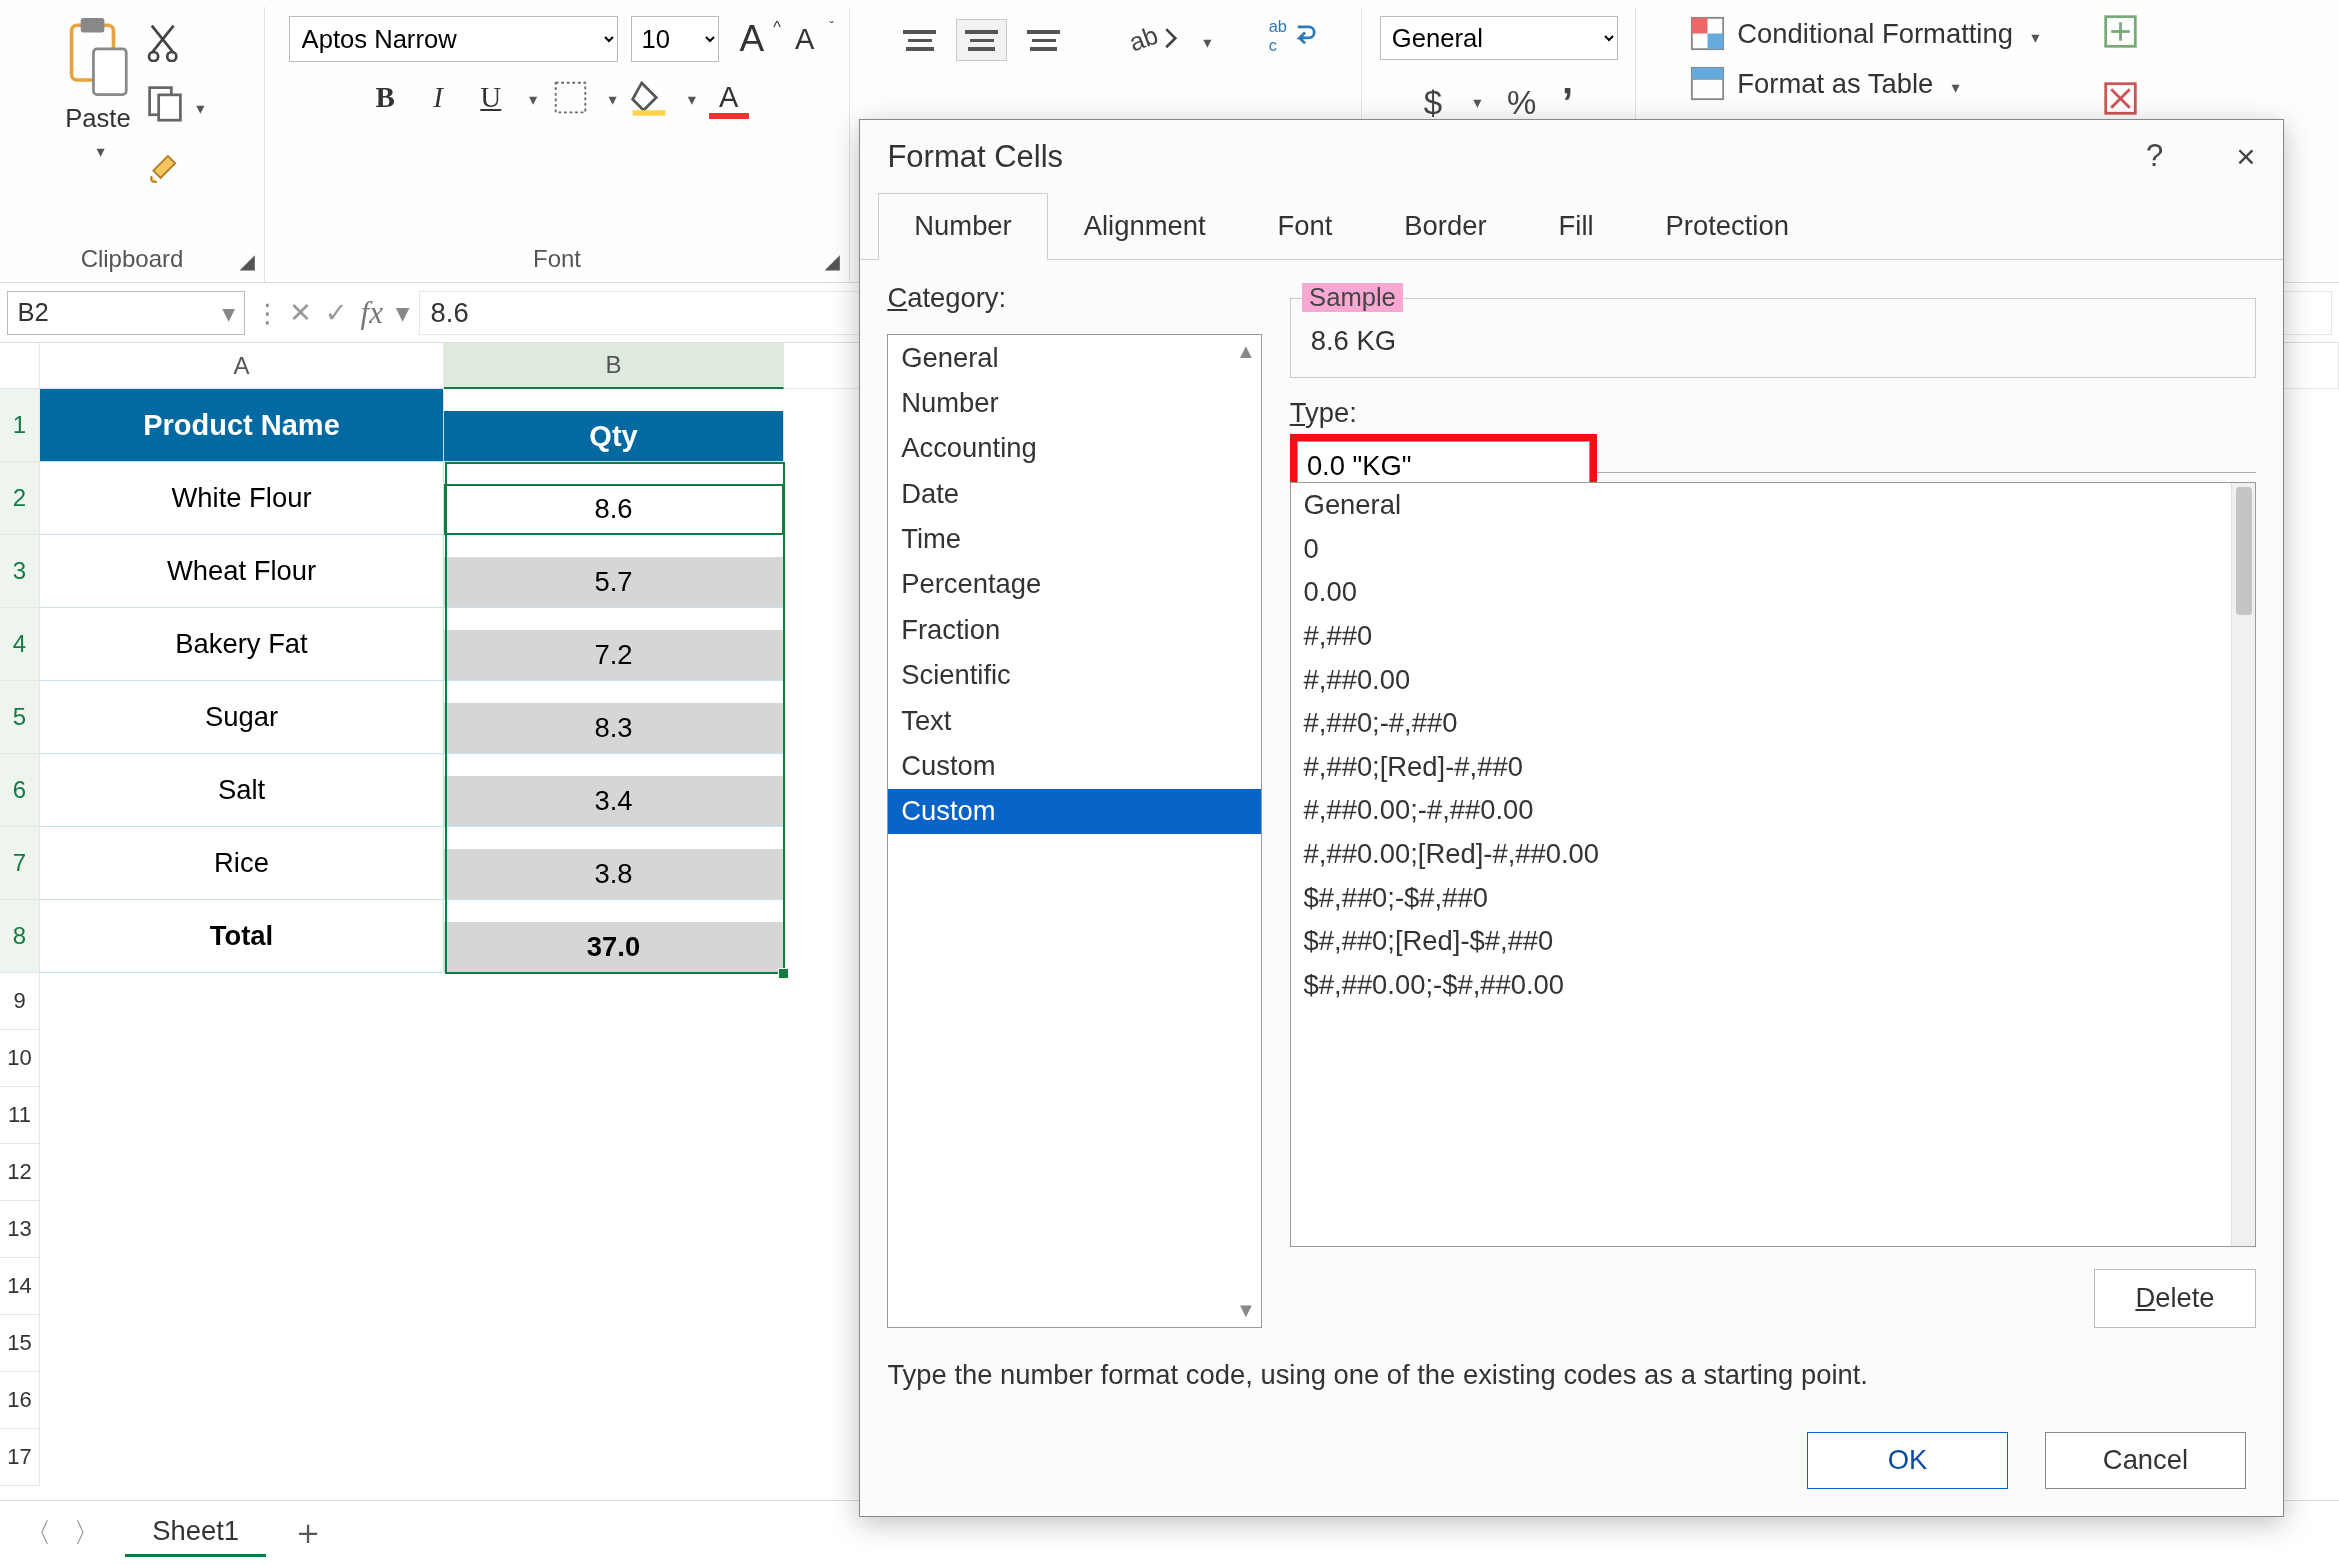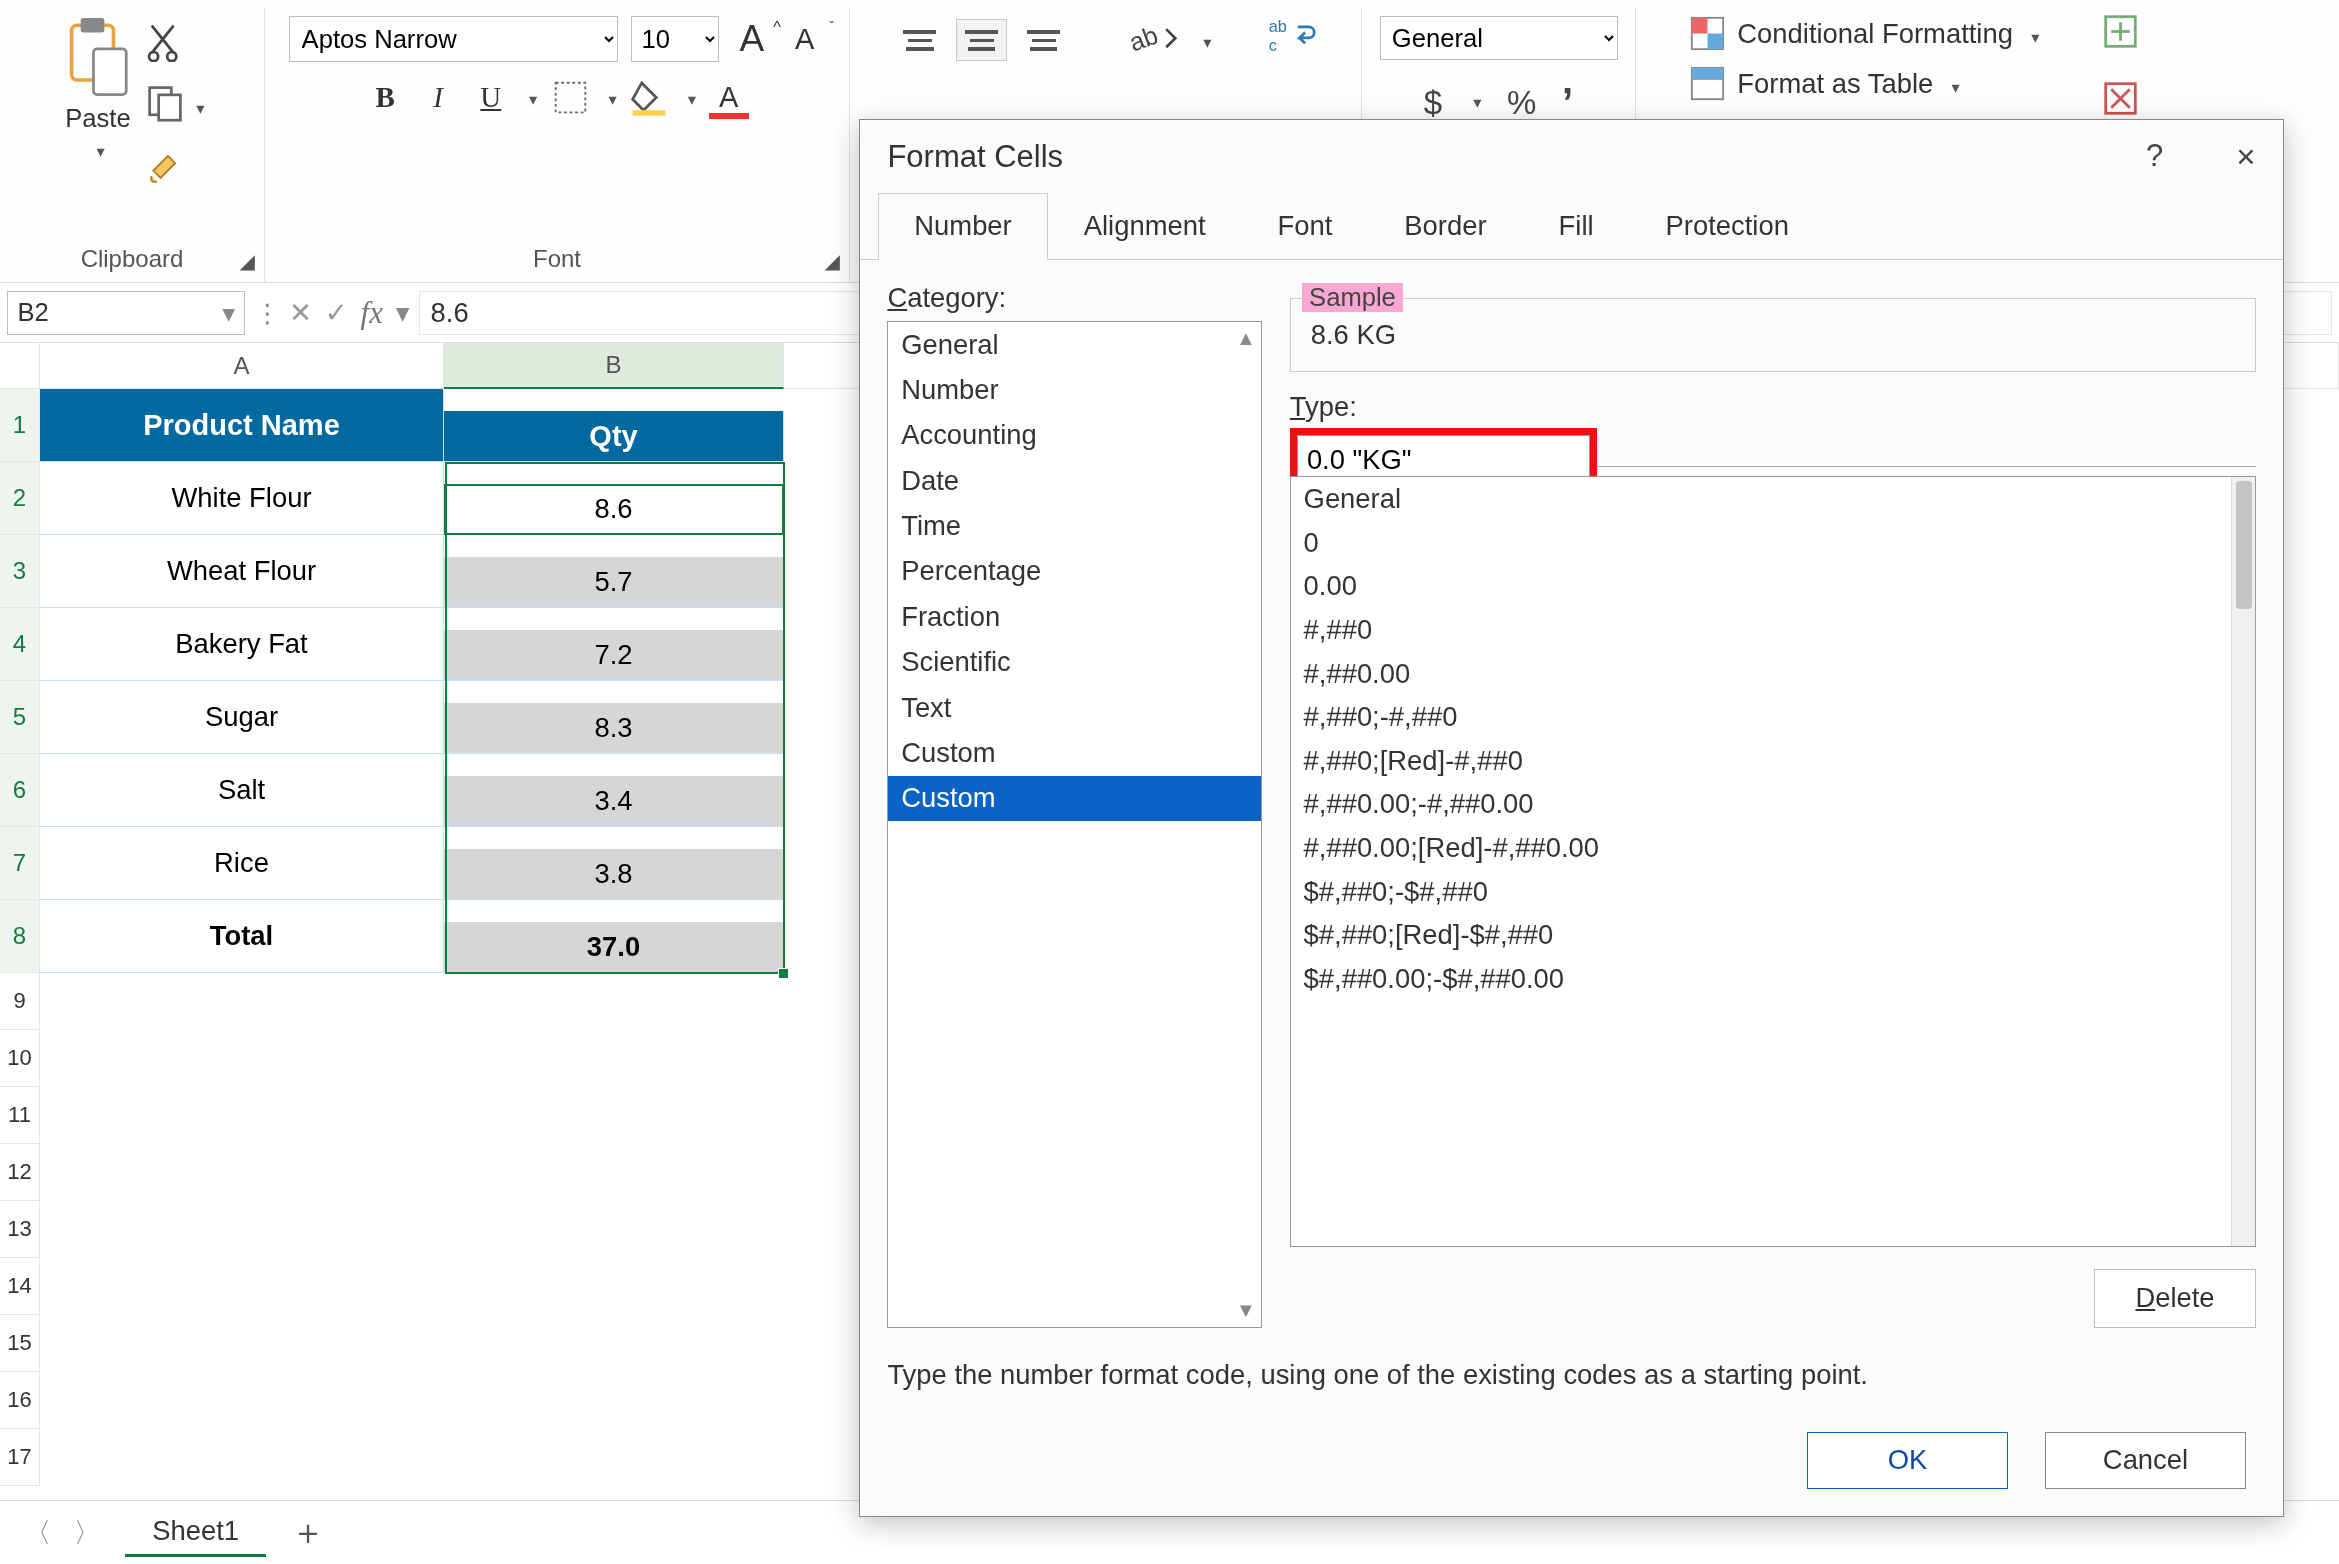--- a/index.html
+++ b/index.html
@@ -165,38 +165,38 @@
   }
   .dlg-tab {
     padding:16.4px 35px; font-size:27.4px; color:#333; border:0.9px solid transparent; border-bottom:none;
     margin-bottom:-0.9px;
   }
   .dlg-tab.active {
     background:#fbfbfb; border-color:#ccc; border-bottom:0.9px solid #fbfbfb;
   }
   .dlg-body { flex:1; padding:22px 27.4px; display:flex; flex-direction:column; gap:12.8px; overflow:hidden;}
   .cat-row { display:flex; gap:27.4px; flex:1; min-height:0;}
-  .left-col { width:375px; display:flex; flex-direction:column; gap:7px;}
+  .left-col { width:375px; display:flex; flex-direction:column; gap:20px;}
   .cat-label { font-size:27.4px; }
   .cat-label .u { text-decoration:underline; }
   .cat-list {
     flex:1; border:0.9px solid #999; background:#fff; overflow-y:auto; position:relative;
   }
   .cat-item {
     padding:3.7px 12.8px; font-size:27.4px; line-height:38px; cursor:default;
   }
   .cat-item.selected { background:#0a64c8; color:#fff;}
   .cat-scroll-arr { position:absolute; right:5.5px; font-size:20px; color:#888;}
   .cat-scroll-arr.up { top:5.5px;}
   .cat-scroll-arr.dn { bottom:5.5px;}
 
   .right-col { flex:1; display:flex; flex-direction:column; gap:9.1px; min-height:0;}
   .sample-box { border:0.9px solid #ccc; padding:14.6px 20px 20px 20px; position:relative; background:#fbfbfb;}
   .sample-label { position:absolute; top:-16.4px; left:11px; background:#f9a8d4; padding:0 7.3px; font-size:25.6px; color:#444;}
-  .sample-val { font-size:27.4px; padding-top:5.5px;}
+  .sample-val { font-size:27.4px; padding-top:5.5px;margin-top:6px;}
   .type-label { font-size:27.4px; }
   .type-label .u { text-decoration:underline;}
   .type-input-wrap {
     border: 7.3px solid #e11; padding:0; margin-top:-3.7px; width: 307px;
   }
   .type-input {
     width:100%; height:51px; border:0.9px solid #999; font-size:27.4px; padding:3.7px 9.1px; background:#fff;
     font-family: inherit;
   }
   .type-line-ext {

